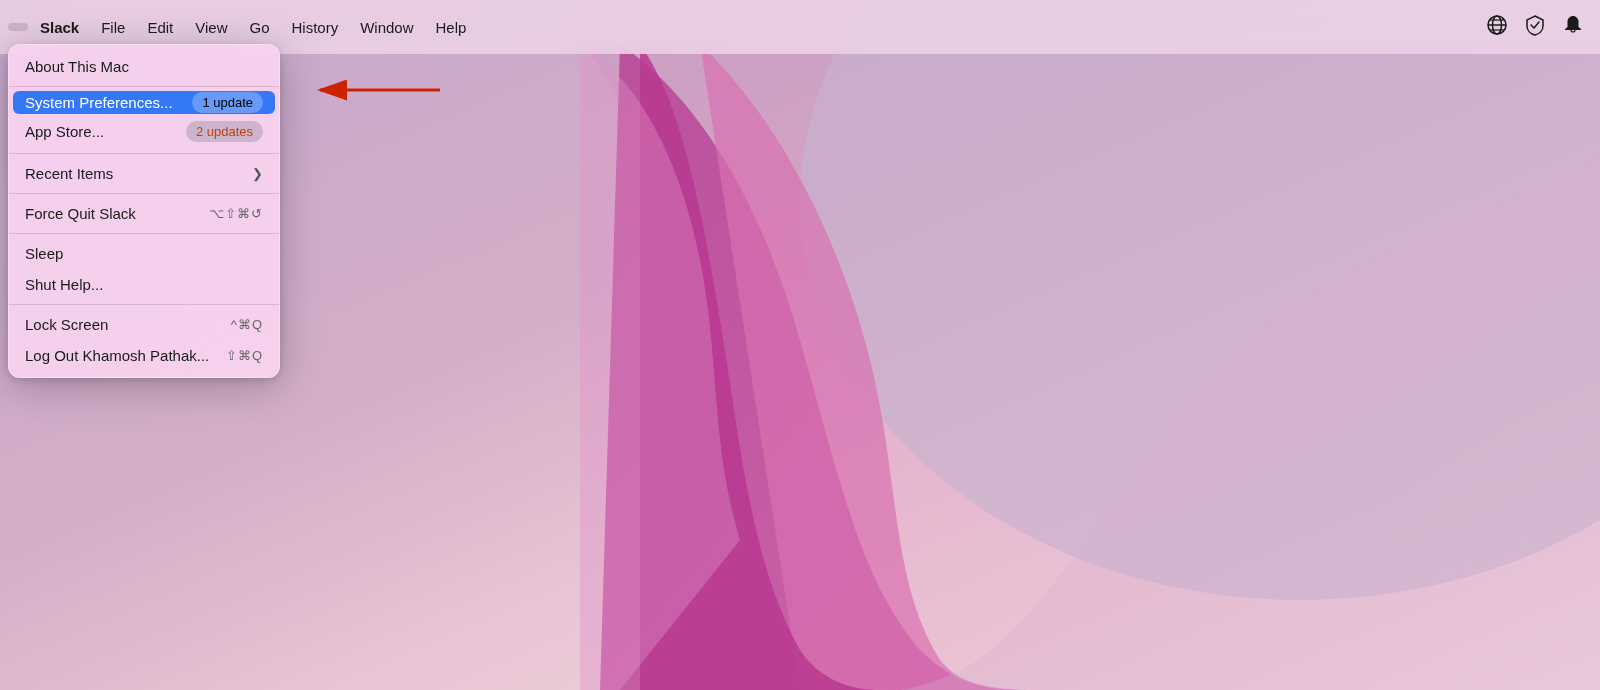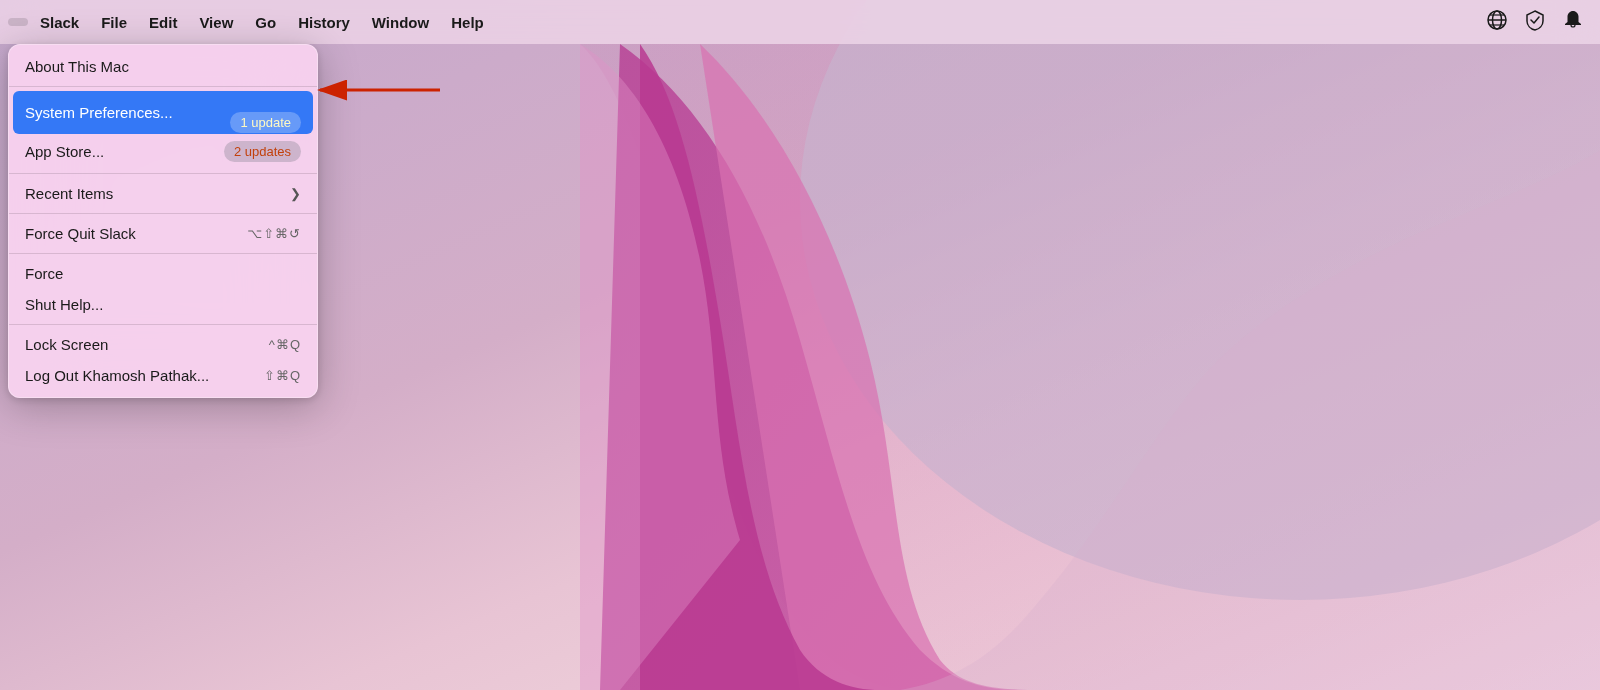--- a/index.html
+++ b/index.html
@@ -39,41 +39,41 @@
         #fff0f4 100%
       );
     }
 
     
     .menu-bar {
       position: absolute;
       top: 0;
       left: 0;
       right: 0;
-      height: 44px;
+      height: 54px;
       background: rgba(236, 210, 230, 0.85);
       backdrop-filter: blur(20px);
       display: flex;
       align-items: center;
       padding: 0 8px;
       z-index: 100;
     }
 
     .menu-bar-left {
       display: flex;
       align-items: center;
       gap: 2px;
       flex: 1;
     }
 
     .menu-bar-item {
       padding: 4px 10px;
       border-radius: 6px;
       font-size: 15px;
-      font-weight: 700;
+      font-weight: 400;
       color: #1a1a1a;
       cursor: pointer;
       white-space: nowrap;
     }
 
     .menu-bar-item.apple-menu {
       font-size: 18px;
       padding: 4px 10px;
       font-weight: 600;
     }
@@ -98,21 +98,21 @@
       font-size: 18px;
       color: #1a1a1a;
       cursor: pointer;
     }
 
     
     .apple-dropdown {
       position: absolute;
       top: 44px;
       left: 8px;
-      width: 310px;
+      width: 272px;
       background: rgba(248, 210, 240, 0.92);
       backdrop-filter: blur(40px);
       border-radius: 12px;
       box-shadow: 0 8px 40px rgba(0,0,0,0.25), 0 2px 8px rgba(0,0,0,0.15);
       padding: 6px 0;
       z-index: 200;
       border: 1px solid rgba(255,255,255,0.3);
     }
 
     .menu-item {
@@ -155,24 +155,23 @@
       font-size: 13px;
       color: #c2410c;
       font-weight: 500;
     }
 
     .menu-item.highlighted .update-badge-highlight {
       background: rgba(255,255,255,0.25);
       border-radius: 20px;
       padding: 3px 10px;
       font-size: 13px;
-      color: #fef9c3;
+      color: #000000;
       font-weight: 500;
       white-space: nowrap;
-      margin-top: 20px;
     }
 
     .arrow-right {
       font-size: 13px;
       color: #555;
     }
 
     .shortcut-text {
       font-size: 13px;
       color: #666;
@@ -310,21 +309,21 @@
   <div class="menu-separator"></div>
 
   <div class="menu-item">
     <span class="menu-item-label">Force Quit Slack</span>
     <span class="shortcut-text">⌥⇧⌘↺</span>
   </div>
 
   <div class="menu-separator"></div>
 
   <div class="menu-item">
-    <span class="menu-item-label">Force</span>
+    <span class="menu-item-label">Sleep</span>
   </div>
 
 
   <div class="menu-item">
     <span class="menu-item-label">Shut Help...</span>
   </div>
 
   <div class="menu-separator"></div>
 
   <div class="menu-item">

